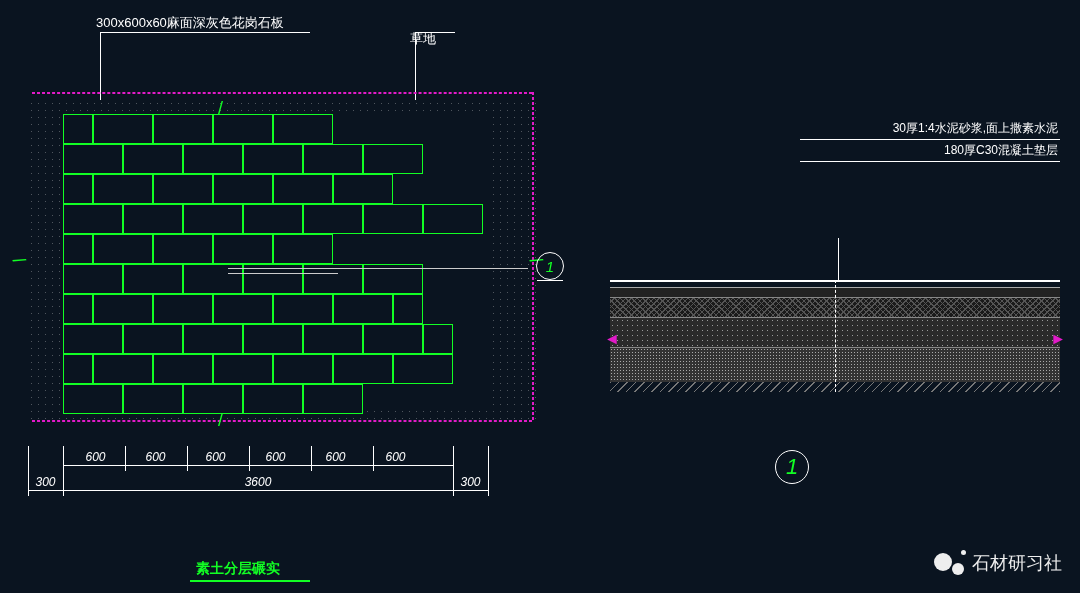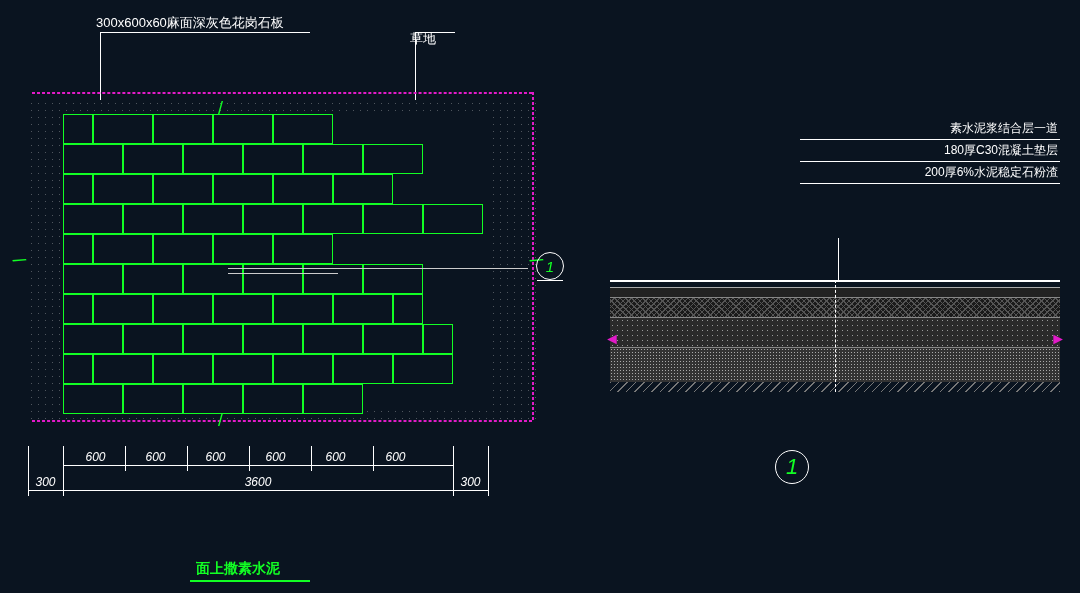--- a/index.html
+++ b/index.html
@@ -356,27 +356,26 @@
   <div style="position:absolute; left:28px; top:446px; height:50px; border-left:1px solid #fff;"></div>
   <div style="position:absolute; left:63px; top:446px; height:50px; border-left:1px solid #fff;"></div>
   <div style="position:absolute; left:125px; top:446px; height:25px; border-left:1px solid #fff;"></div>
   <div style="position:absolute; left:187px; top:446px; height:25px; border-left:1px solid #fff;"></div>
   <div style="position:absolute; left:249px; top:446px; height:25px; border-left:1px solid #fff;"></div>
   <div style="position:absolute; left:311px; top:446px; height:25px; border-left:1px solid #fff;"></div>
   <div style="position:absolute; left:373px; top:446px; height:25px; border-left:1px solid #fff;"></div>
   <div style="position:absolute; left:453px; top:446px; height:50px; border-left:1px solid #fff;"></div>
   <div style="position:absolute; left:488px; top:446px; height:50px; border-left:1px solid #fff;"></div>
 
-  <div class="plan-title" style="left:190px; top:558px;">面上撒素水泥</div>
+  <div class="plan-title" style="left:190px; top:558px;">素土分层碾实</div>
   <div style="position:absolute; left:190px; top:580px; width:120px; border-top:2px solid #12ff24;"></div>
 
   <div class="sec-legend">
-    <div class="row">素水泥浆结合层一道</div>
+    <div class="row">30厚1:4水泥砂浆,面上撒素水泥</div>
     <div class="row">180厚C30混凝土垫层</div>
-    <div class="row">200厚6%水泥稳定石粉渣</div>
   </div>
 
   <div style="position:absolute; left:838px; top:238px; height:50px; border-left:1px solid #fff;"></div>
 
   <div class="section-view">
     <div class="layer layer-top"></div>
     <div class="layer layer-mortar"></div>
     <div class="layer layer-conc"></div>
     <div class="layer layer-base"></div>
     <div class="layer layer-sub"></div>
@@ -385,14 +384,20 @@
     <div style="position:absolute; left:-6px; top:50px; color:#e21bc8; font-size:16px;">◄</div>
     <div style="position:absolute; right:-6px; top:50px; color:#e21bc8; font-size:16px;">►</div>
 
     <div style="position:absolute; left:225px; top:0; height:112px; border-left:1px dashed #fff;"></div>
   </div>
 
   <div class="big-circle">
     <div class="circle-mark">1</div>
   </div>
 
+  <div class="watermark">
+    <div class="wm-icon">
+        <span class="dot"></span>
+      </div>
+    <span>石材研习社</span>
+  </div>
 
 </div>
 
 </body></html>

